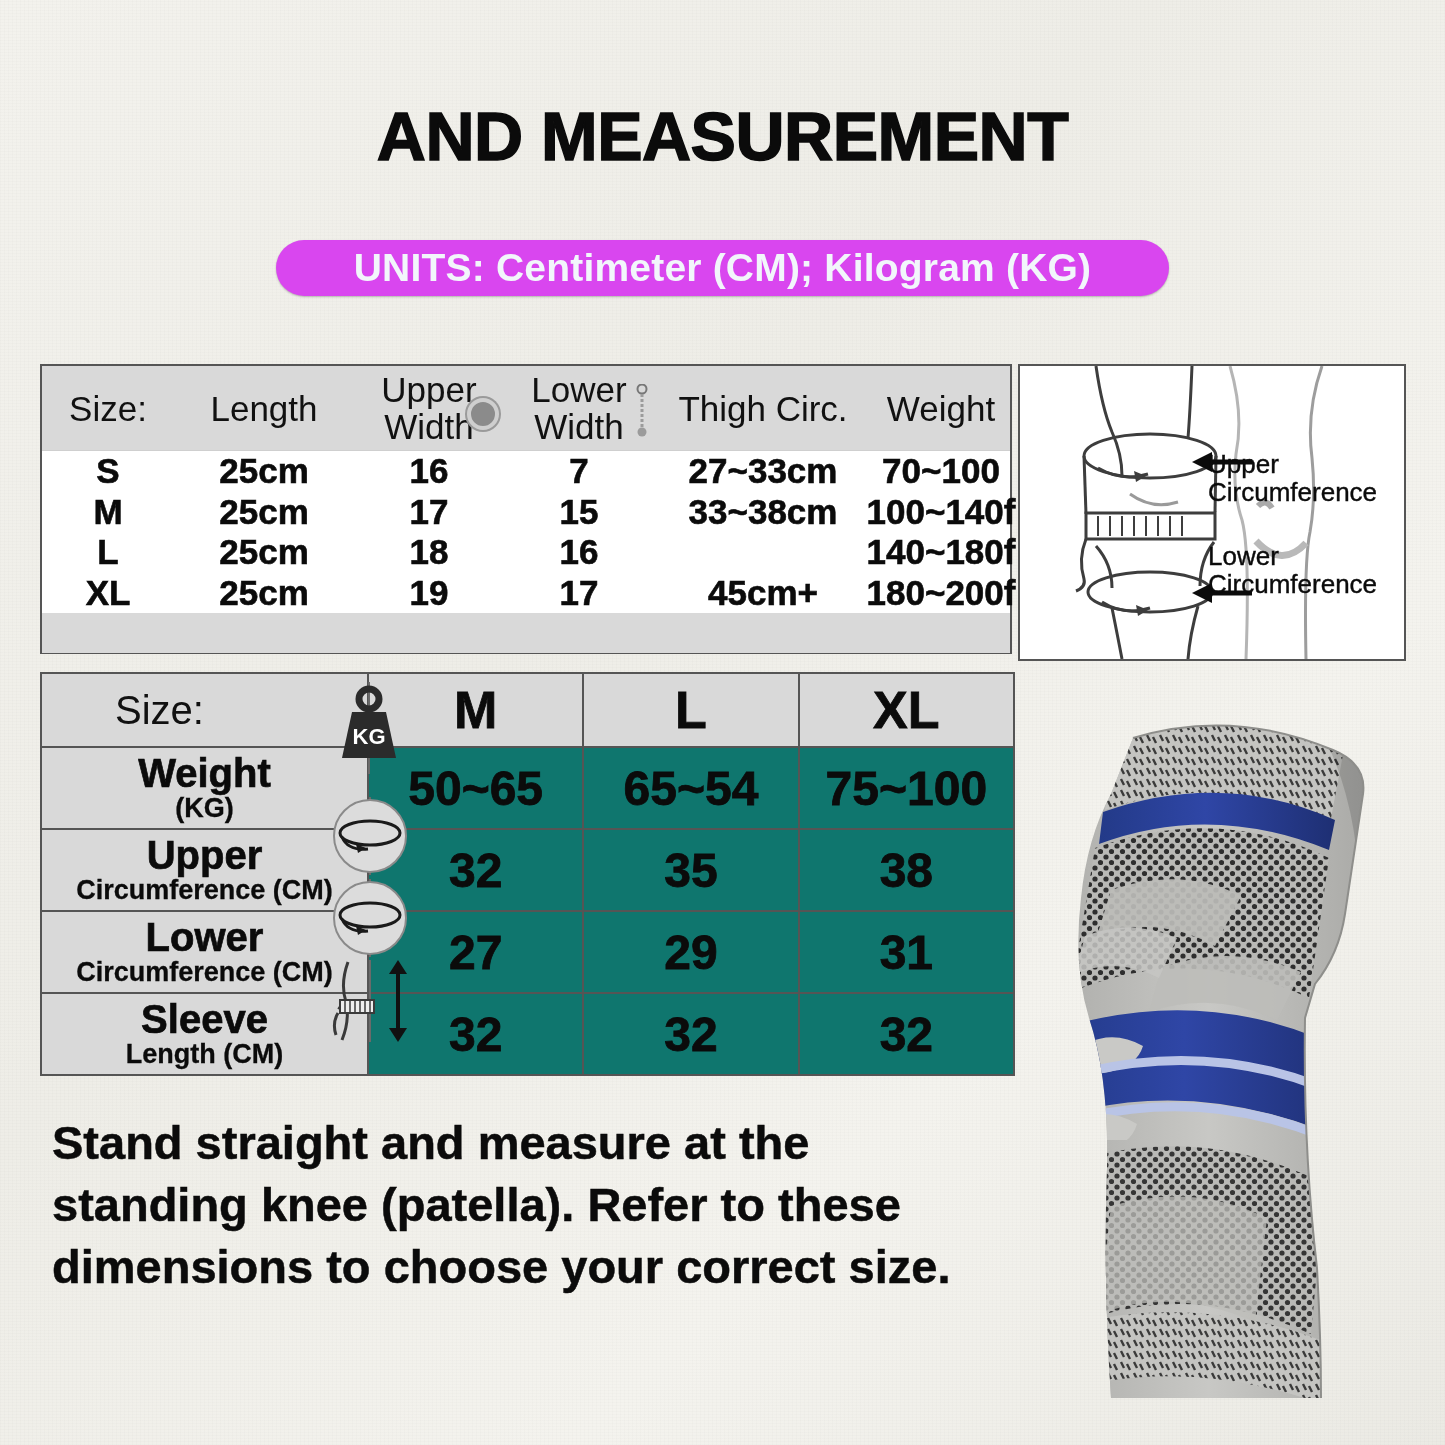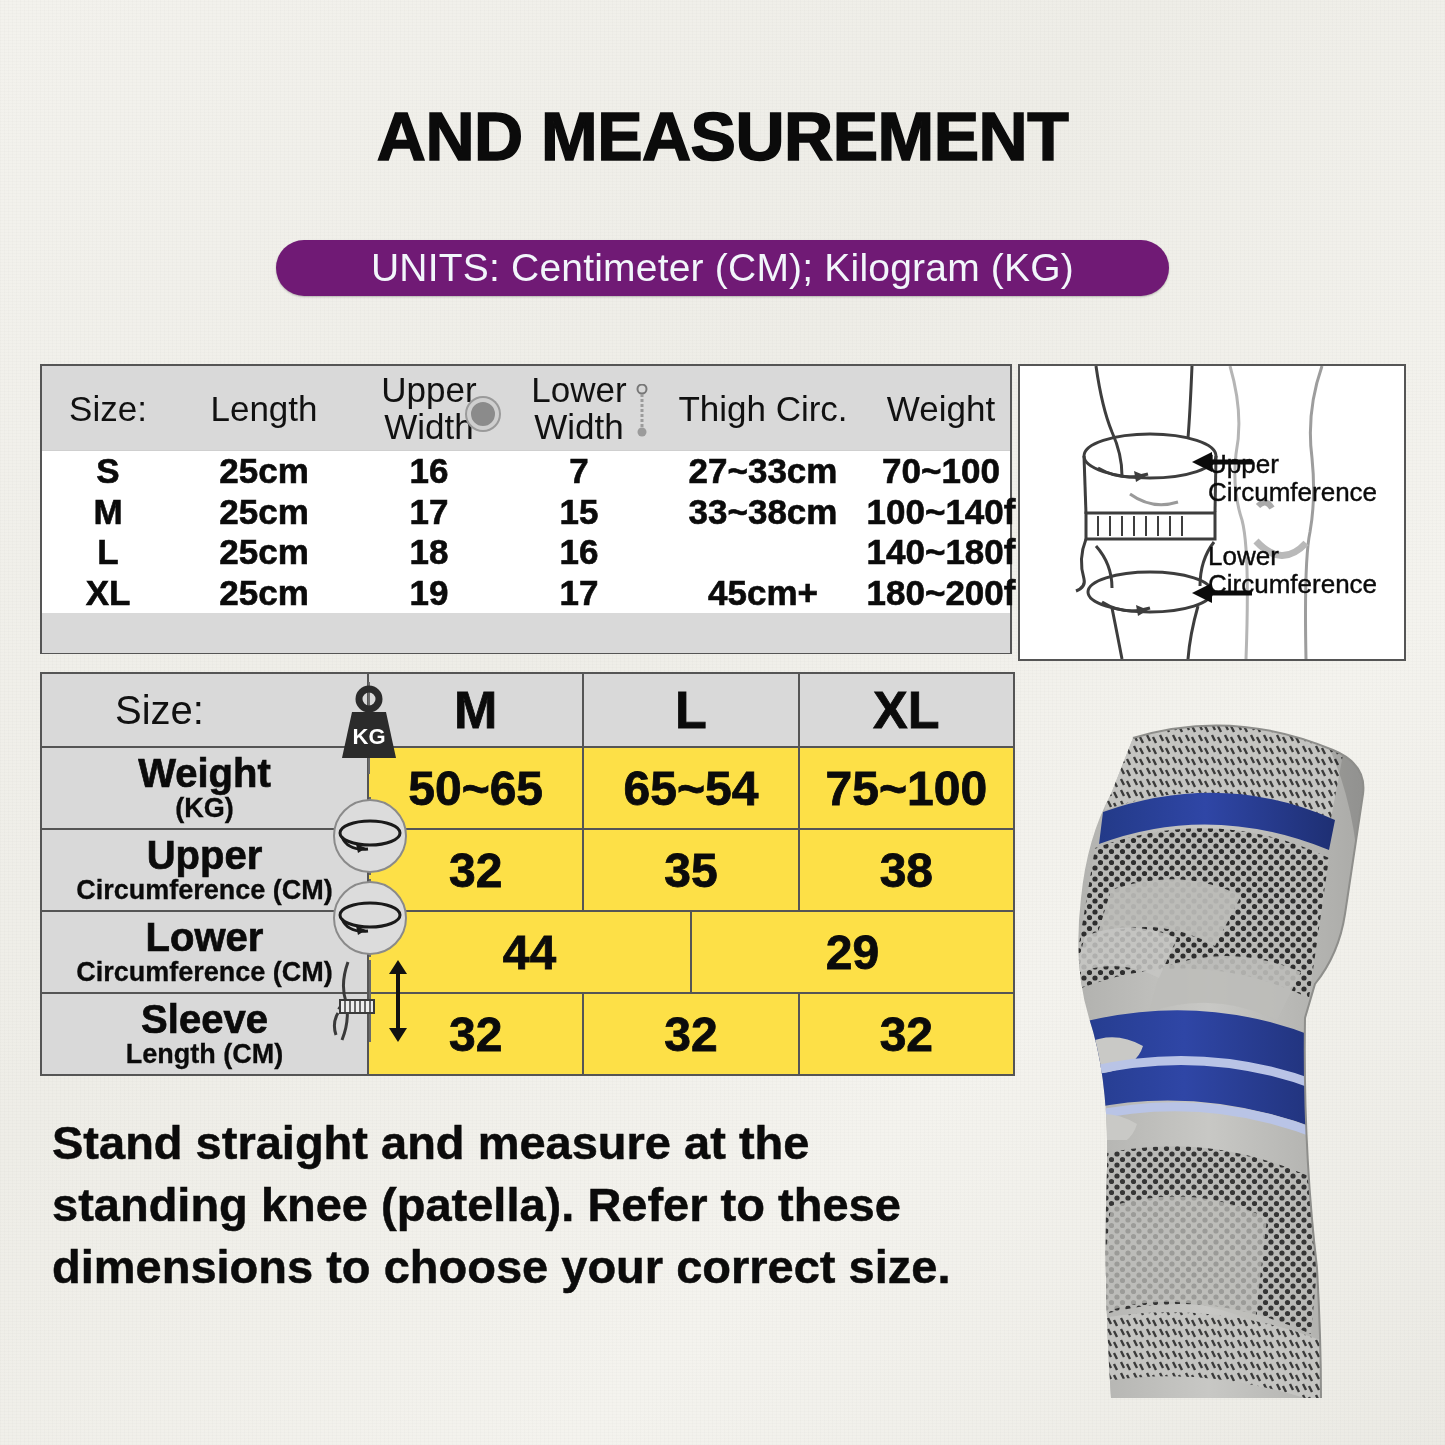--- a/index.html
+++ b/index.html
@@ -30,27 +30,28 @@
     color:#0b0b0b;
     -webkit-text-stroke:1.5px #0b0b0b;
   }
   .title .l2{display:block;margin-top:41px;}
 
   
   .units-badge{
     position:absolute;left:276px;top:240px;
     width:893px;height:56px;
     border-radius:28px;
-    background:#701a75;
+    background:#d946ef;
     color:#f2f6fb;
     font-size:39px;
     line-height:56px;
     text-align:center;
     letter-spacing:0.2px;
     box-shadow:0 1px 2px rgba(0,0,0,0.25);
+    font-weight:bold;
   }
 
   
   .t1{
     position:absolute;left:40px;top:364px;width:972px;height:290px;
     border:2px solid #555;
     box-sizing:border-box;
     background:#fff;
   }
   .t1-head{
@@ -126,21 +127,21 @@
     font-size:40px;color:#111;font-weight:400;
     position:relative;left:-45px;
   }
   .t2-val{
     flex:1 1 0;
     border-right:2px solid #555;
     box-sizing:border-box;
     display:flex;align-items:center;justify-content:center;
     font-size:48px;color:#0b0b0b;font-weight:bold;
     -webkit-text-stroke:0.8px #0b0b0b;
-    background:#fde047;
+    background:#0f766e;
   }
   .t2-row.head .t2-val{background:#d9d9d9;font-size:52px;font-weight:bold;}
   .t2-val:last-child{border-right:none;}
 
   
   .t2-icons{
     position:absolute;left:0;top:0;width:975px;height:404px;
     pointer-events:none;
   }
   .icon-kg{position:absolute;left:288px;top:8px;}
@@ -289,22 +290,23 @@
     <div class="t2-val">32</div>
     <div class="t2-val">35</div>
     <div class="t2-val">38</div>
   </div>
 
   <div class="t2-row body">
     <div class="t2-lab">
       <span class="big">Lower</span>
       <span class="small">Circumference (CM)</span>
     </div>
-    <div class="t2-val">44</div>
+    <div class="t2-val">27</div>
     <div class="t2-val">29</div>
+    <div class="t2-val">31</div>
   </div>
 
   <div class="t2-row body">
     <div class="t2-lab">
       <span class="big">Sleeve</span>
       <span class="small">Length (CM)</span>
     </div>
     <div class="t2-val">32</div>
     <div class="t2-val">32</div>
     <div class="t2-val">32</div>

